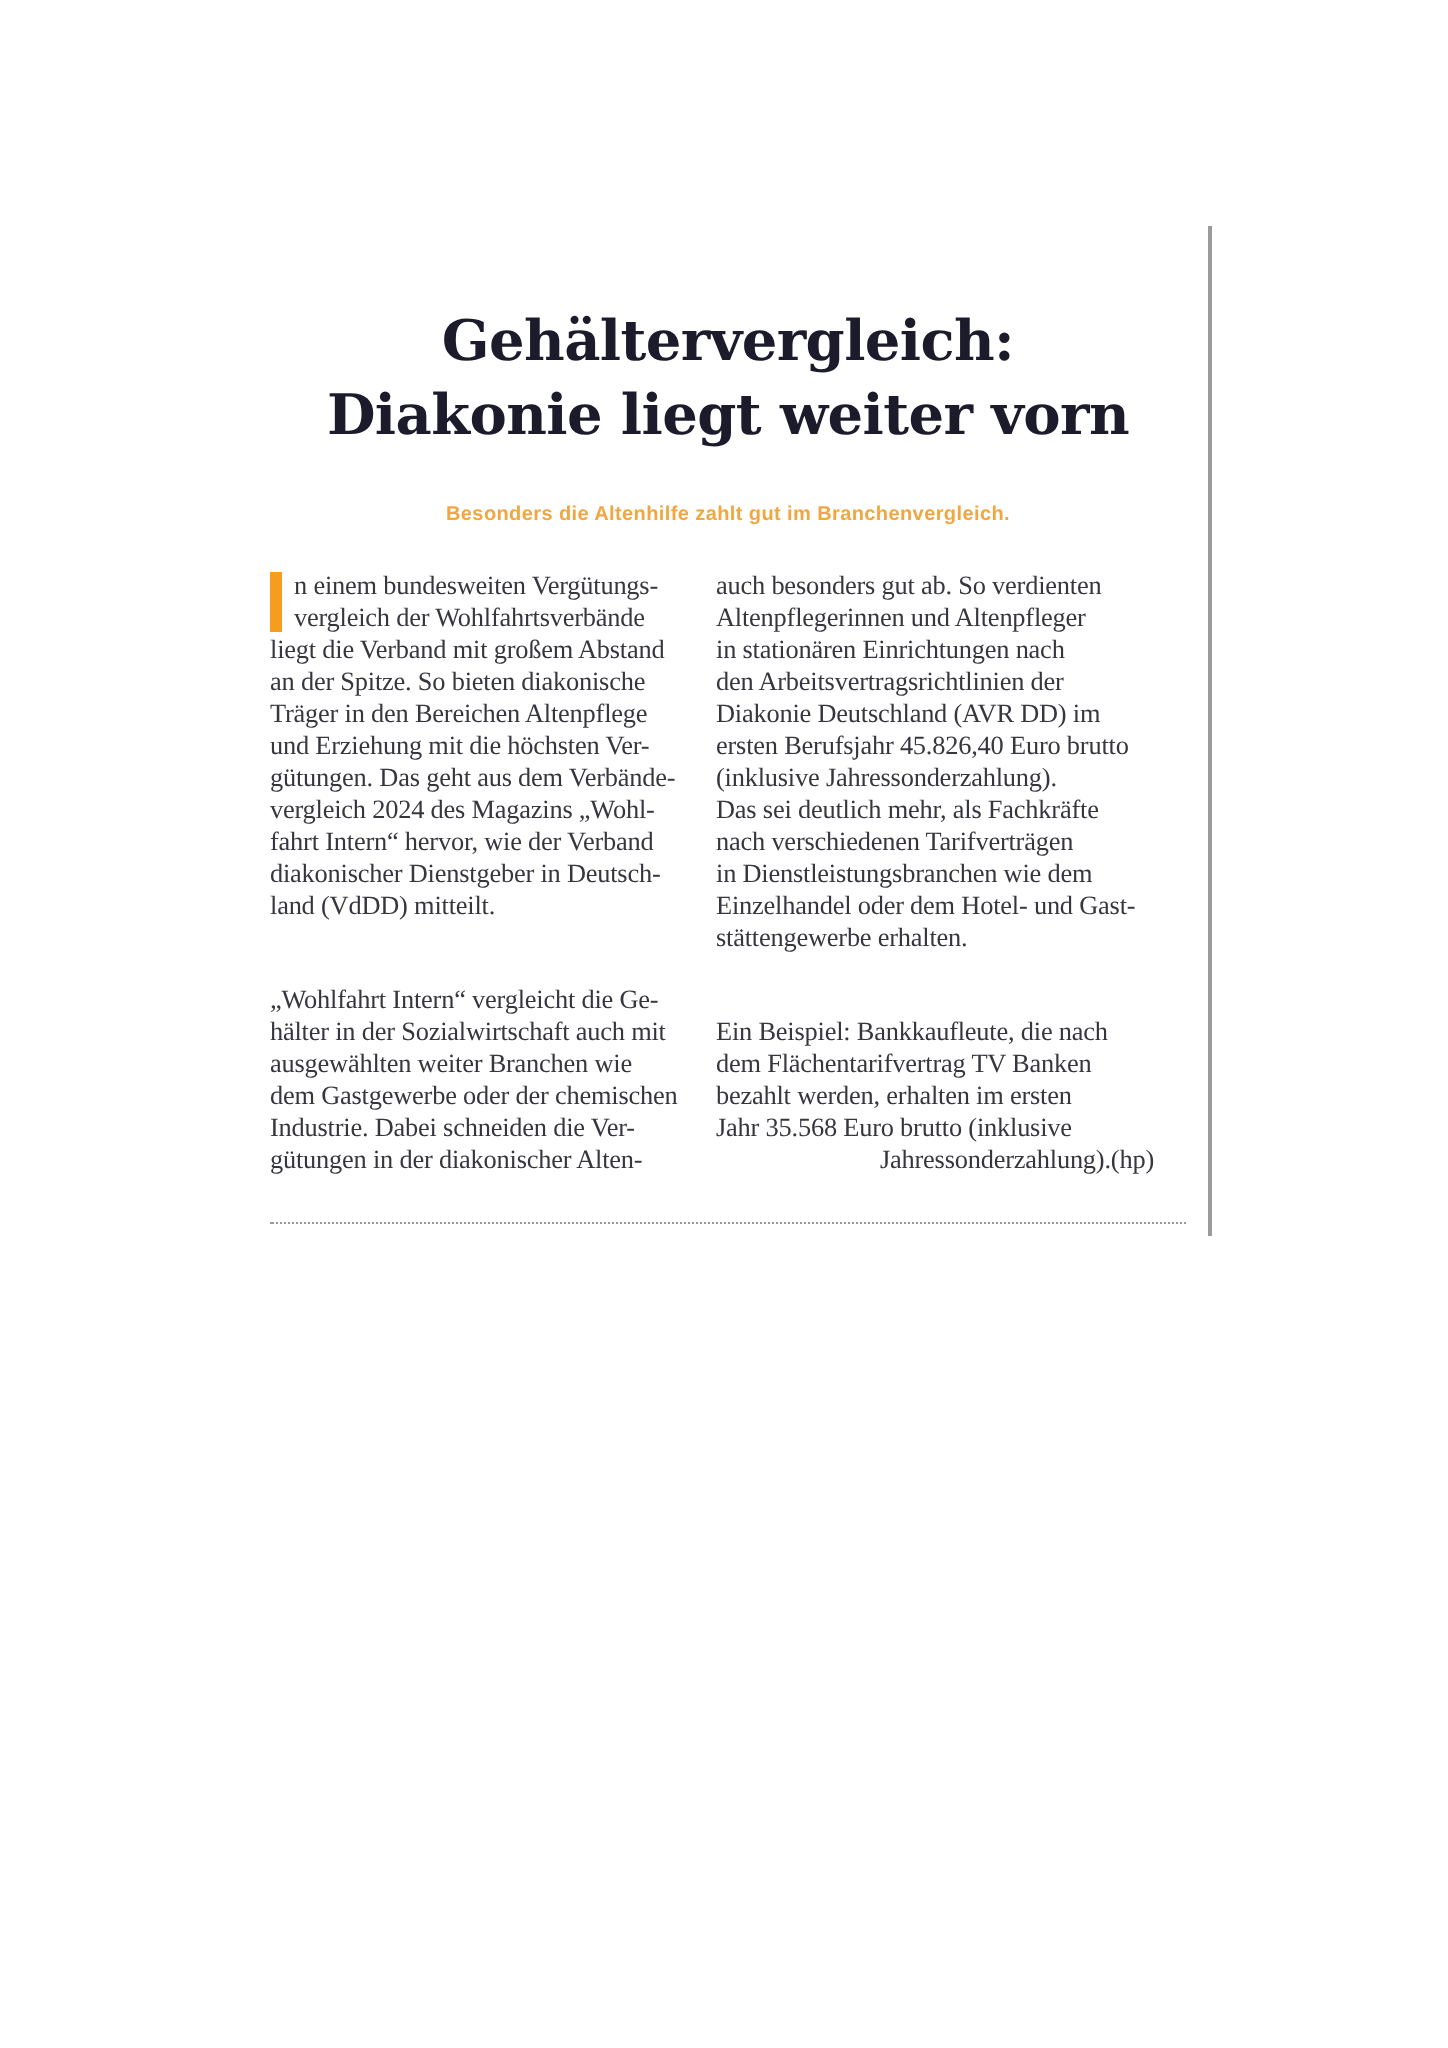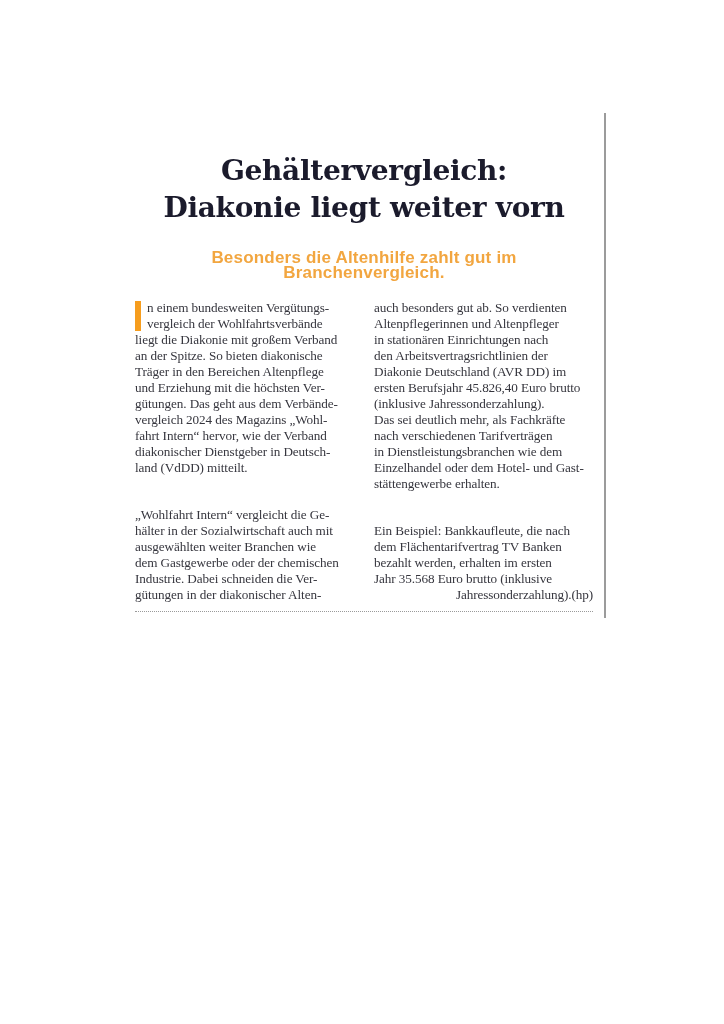--- a/index.html
+++ b/index.html
@@ -46,29 +46,29 @@
     line-height: 37px;
     color: #1b1b2c;
     letter-spacing: -0.3px;
   }
   h1 .hline { display: block; }
   .subhead {
     margin: 24px 0 0 0;
     text-align: center;
     font-family: "Liberation Sans", sans-serif;
     font-weight: bold;
-    font-size: 17px;
+    font-size: 10px;
     line-height: 15px;
     color: #f2a640;
     letter-spacing: 0.2px;
   }
   .columns {
     display: flex;
     margin-top: 20px;
-    gap: 20px;
+    gap: 4px;
   }
   .col {
     width: 219px;
     color: #36363e;
     font-size: 13.2px;
   }
   .para { margin: 0; }
   .para + .para { margin-top: 31px; }
   .line {
     line-height: 16px;
@@ -100,21 +100,21 @@
     </h1>
 
     <p class="subhead">Besonders die Altenhilfe zahlt gut im Branchenvergleich.</p>
 
     <div class="columns">
       <div class="col" id="col-left">
           <div class="para">
             <span class="dropcap-bar" title="I"></span>
             <div class="line">n einem bundesweiten Vergütungs-</div>
             <div class="line">vergleich der Wohlfahrtsverbände</div>
-            <div class="line">liegt die Diakonie mit großem Verband</div>
+            <div class="line">liegt die Verband mit großem Abstand</div>
             <div class="line">an der Spitze. So bieten diakonische</div>
             <div class="line">Träger in den Bereichen Altenpflege</div>
             <div class="line">und Erziehung mit die höchsten Ver-</div>
             <div class="line">gütungen. Das geht aus dem Verbände-</div>
             <div class="line">vergleich 2024 des Magazins „Wohl-</div>
             <div class="line">fahrt Intern“ hervor, wie der Verband</div>
             <div class="line">diakonischer Dienstgeber in Deutsch-</div>
             <div class="line">land (VdDD) mitteilt.</div>
           </div>
           <div class="para">

